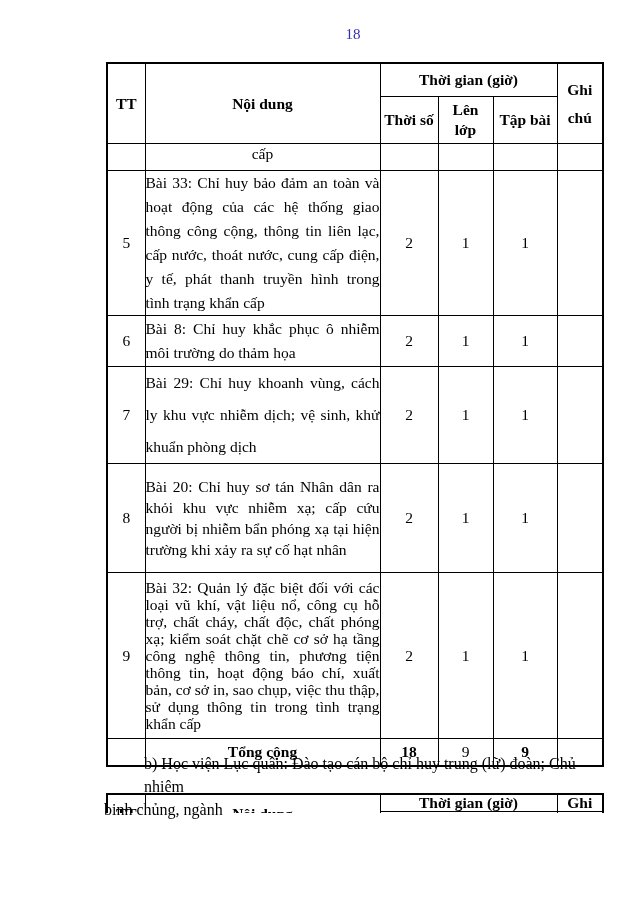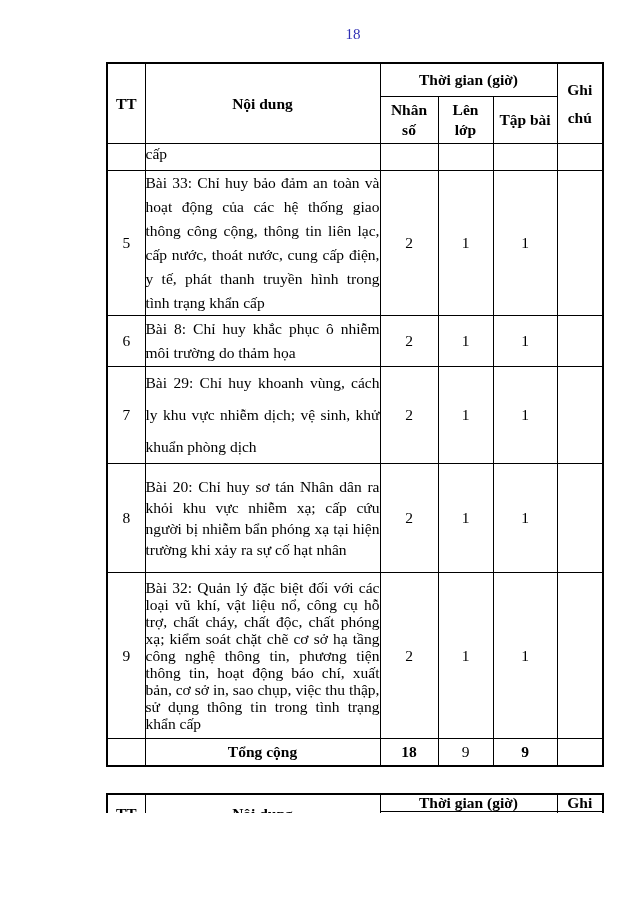--- a/index.html
+++ b/index.html
@@ -40,21 +40,21 @@
   .t1 th { font-weight: bold; text-align: center; line-height: 20px; padding: 2px 3px; }
   .hdr1 th { height: 32px; line-height: 28px; }
   .hdr2 th { height: 47px; }
   .c-num { text-align: center; }
   .c-content {
     text-align: justify;
     padding: 3px 6px 3px 6px;
     vertical-align: middle;
   }
   .cap-row td { height: 27px; vertical-align: top; }
-  .cap-row .c-content { padding-top: 1px; text-align: left; }
+  .cap-row .c-content { padding-top: 1px; text-align: center; }
   .total-row td { height: 27px; text-align: center; }
   .total-label { font-weight: bold; text-align: center; }
   .bold { font-weight: bold; }
   .para {
     position: absolute;
     left: 104px;
     top: 752px;
     width: 500px;
     font-size: 16px;
     line-height: 23px;
@@ -95,21 +95,21 @@
         <col style="width:46px">
     </colgroup>
     <tbody>
         <tr class="hdr1">
       <th rowspan="2">TT</th>
       <th rowspan="2">Nội dung</th>
       <th colspan="3">Thời gian (giờ)</th>
       <th rowspan="2">Ghi chú</th>
     </tr>
     <tr class="hdr2">
-      <th>Nhân số</th>
+      <th>Thời số</th>
       <th>Lên lớp</th>
       <th>Tập bài</th>
     </tr>
 
     <tr class="cap-row">
       <td class="c-num"></td>
       <td class="c-content">cấp</td>
       <td class="c-num"></td>
       <td class="c-num"></td>
       <td class="c-num"></td>
@@ -165,20 +165,24 @@
       <td></td>
       <td class="total-label">Tổng cộng</td>
       <td class="c-num bold">18</td>
       <td class="c-num">9</td>
       <td class="c-num bold">9</td>
       <td></td>
     </tr>
   </tbody>
     </table>
 
+  <div class="para">
+    <div class="line1">b) Học viện Lục quân: Đào tạo cán bộ chỉ huy trung (lữ) đoàn; Chủ nhiệm</div>
+    <div class="line2">binh chủng, ngành</div>
+  </div>
 
   <div class="t2wrap">
     <table class="t2">
       <colgroup>
         <col style="width:38px">
           <col style="width:235px">
           <col style="width:177px">
           <col style="width:46px">
       </colgroup>
       <tbody>

